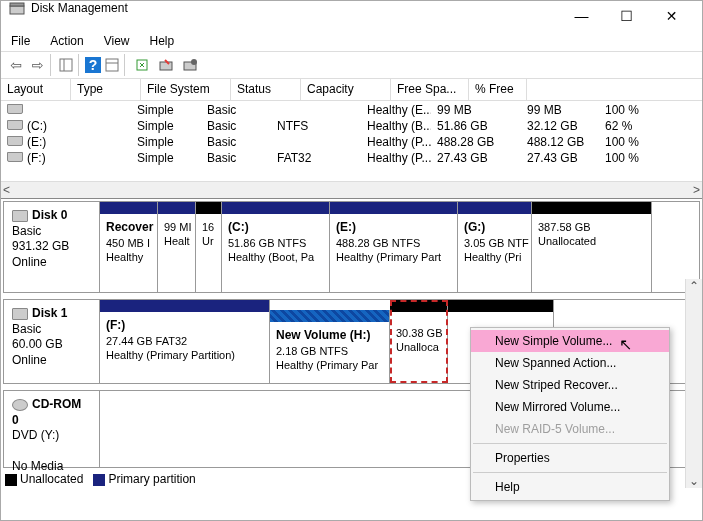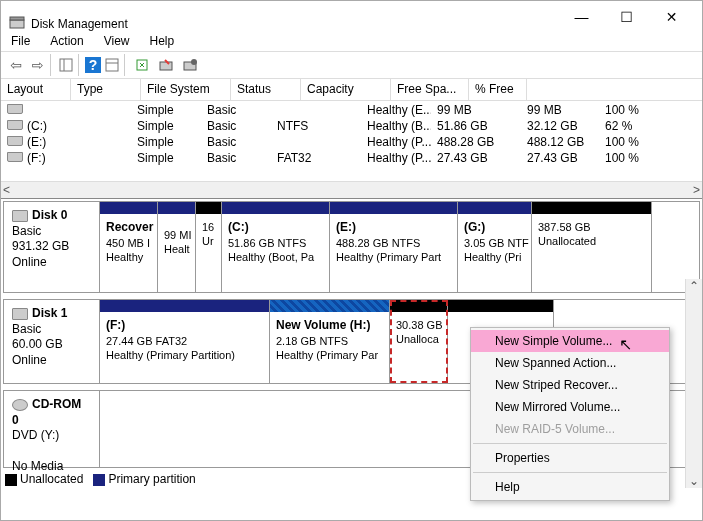--- a/index.html
+++ b/index.html
@@ -1,17 +1,17 @@
 <!DOCTYPE html>
 <html><head>
 <meta charset="utf-8">
 <style>
 * { margin: 0; padding: 0; box-sizing: border-box; font-family: "Segoe UI", Tahoma, sans-serif; font-size: 12px; }
 body { background: #fff; width: 703px; height: 521px; overflow: hidden; border: 1px solid #aaa; position: relative; }
-.titlebar { height: 30px; display: flex; align-items: flex-end; padding: 0 8px; }
+.titlebar { height: 30px; display: flex; align-items: flex-start; padding: 0 8px; }
 .titlebar .app-icon { width: 16px; height: 16px; margin-right: 6px; display: inline-flex; align-items: center; justify-content: center; }
 .titlebar .title { flex: 1; font-size: 12px; }
 .winbtns { margin-left: auto; display: flex; }
 .winbtn { width: 45px; height: 29px; display: flex; align-items: center; justify-content: center; font-size: 14px; }
 .menubar { height: 20px; display: flex; padding-left: 4px; gap: 8px; align-items: center; }
 .menubar span { padding: 2px 6px; }
 .toolbar { height: 28px; border-top: 1px solid #ddd; border-bottom: 1px solid #ddd; display: flex; align-items: center; padding-left: 4px; gap: 2px; }
 .tbtn { width: 22px; height: 22px; display: flex; align-items: center; justify-content: center; font-size: 14px; color: #555; }
 .tbtn.sep { border-right: 1px solid #ccc; margin-right: 4px; padding-right: 4px; }
 .colhdr { display: flex; height: 22px; border-bottom: 1px solid #ddd; }
@@ -175,21 +175,21 @@
       <span class="dicon"></span><b>Disk 0</b><br>
       <span>Basic</span><br>
       <span>931.32 GB</span><br>
       <span>Online</span>
     </div>
     <div class="parts" id="d0parts">
         <div class="part" style="width: 58px;">
           <div class="bar "></div>
           <div class="plabel"><b>Recover</b><br>450 MB I<br>Healthy</div>
         </div>
-        <div class="part" style="width: 38px; gap: 8px;">
+        <div class="part" style="width: 38px;">
           <div class="bar "></div>
           <div class="plabel">99 MI<br>Healt</div>
         </div>
         <div class="part" style="width: 26px;">
           <div class="bar black"></div>
           <div class="plabel">16<br>Ur</div>
         </div>
         <div class="part" style="width: 108px;">
           <div class="bar "></div>
           <div class="plabel"><b>(C:)</b><br>51.86 GB NTFS<br>Healthy (Boot, Pa</div>
@@ -214,25 +214,25 @@
       <span class="dicon"></span><b>Disk 1</b><br>
       <span>Basic</span><br>
       <span>60.00 GB</span><br>
       <span>Online</span>
     </div>
     <div class="parts" id="d1parts">
         <div class="part" style="width: 170px;">
           <div class="bar "></div>
           <div class="plabel"><b>(F:)</b><br>27.44 GB FAT32<br>Healthy (Primary Partition)</div>
         </div>
-        <div class="part" style="width: 120px;">
+        <div class="part" style="width: 120px; margin-top: 10px;">
           <div class="bar hatch"></div>
           <div class="plabel"><b>New Volume  (H:)</b><br>2.18 GB NTFS<br>Healthy (Primary Par</div>
         </div>
-        <div class="part sel" style="width: 58px;">
+        <div class="part sel" style="width: 58px; gap: 8px;">
           <div class="bar black"></div>
           <div class="plabel">30.38 GB<br>Unalloca</div>
         </div>
         <div class="part" style="width: 106px;">
           <div class="bar black"></div>
           <div class="plabel"><br></div>
         </div>
       </div>
   </div>
 

